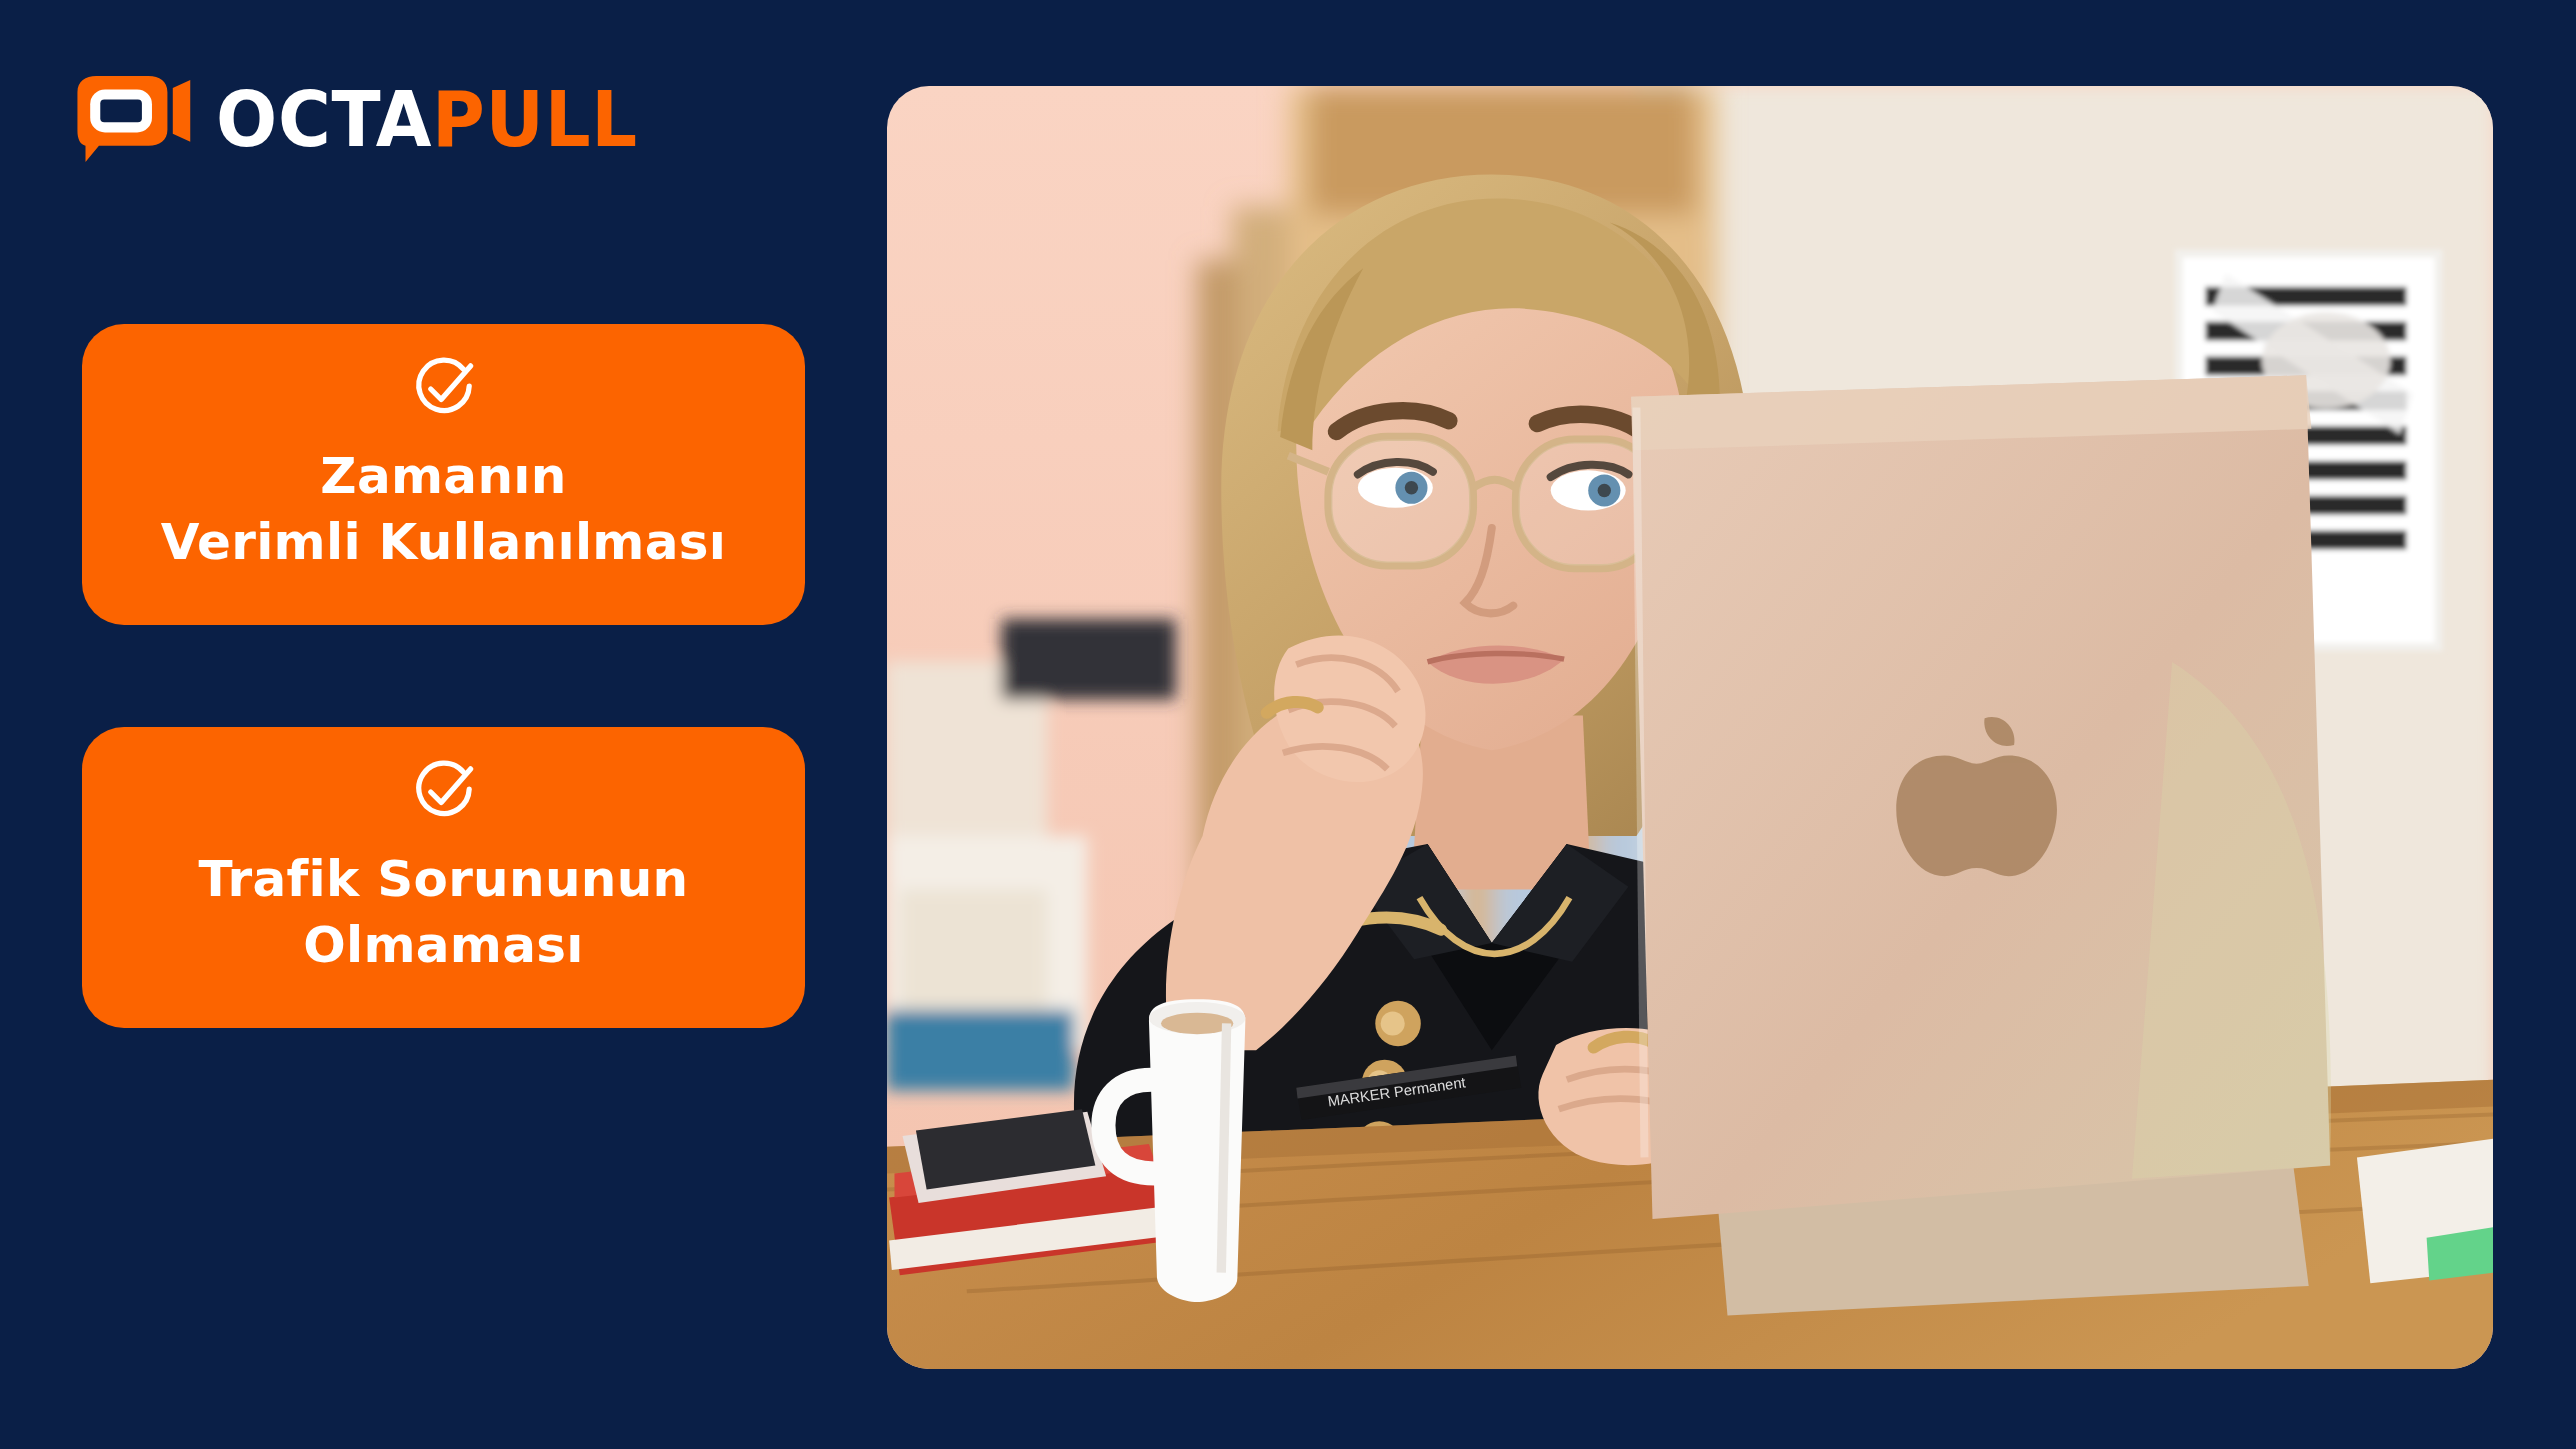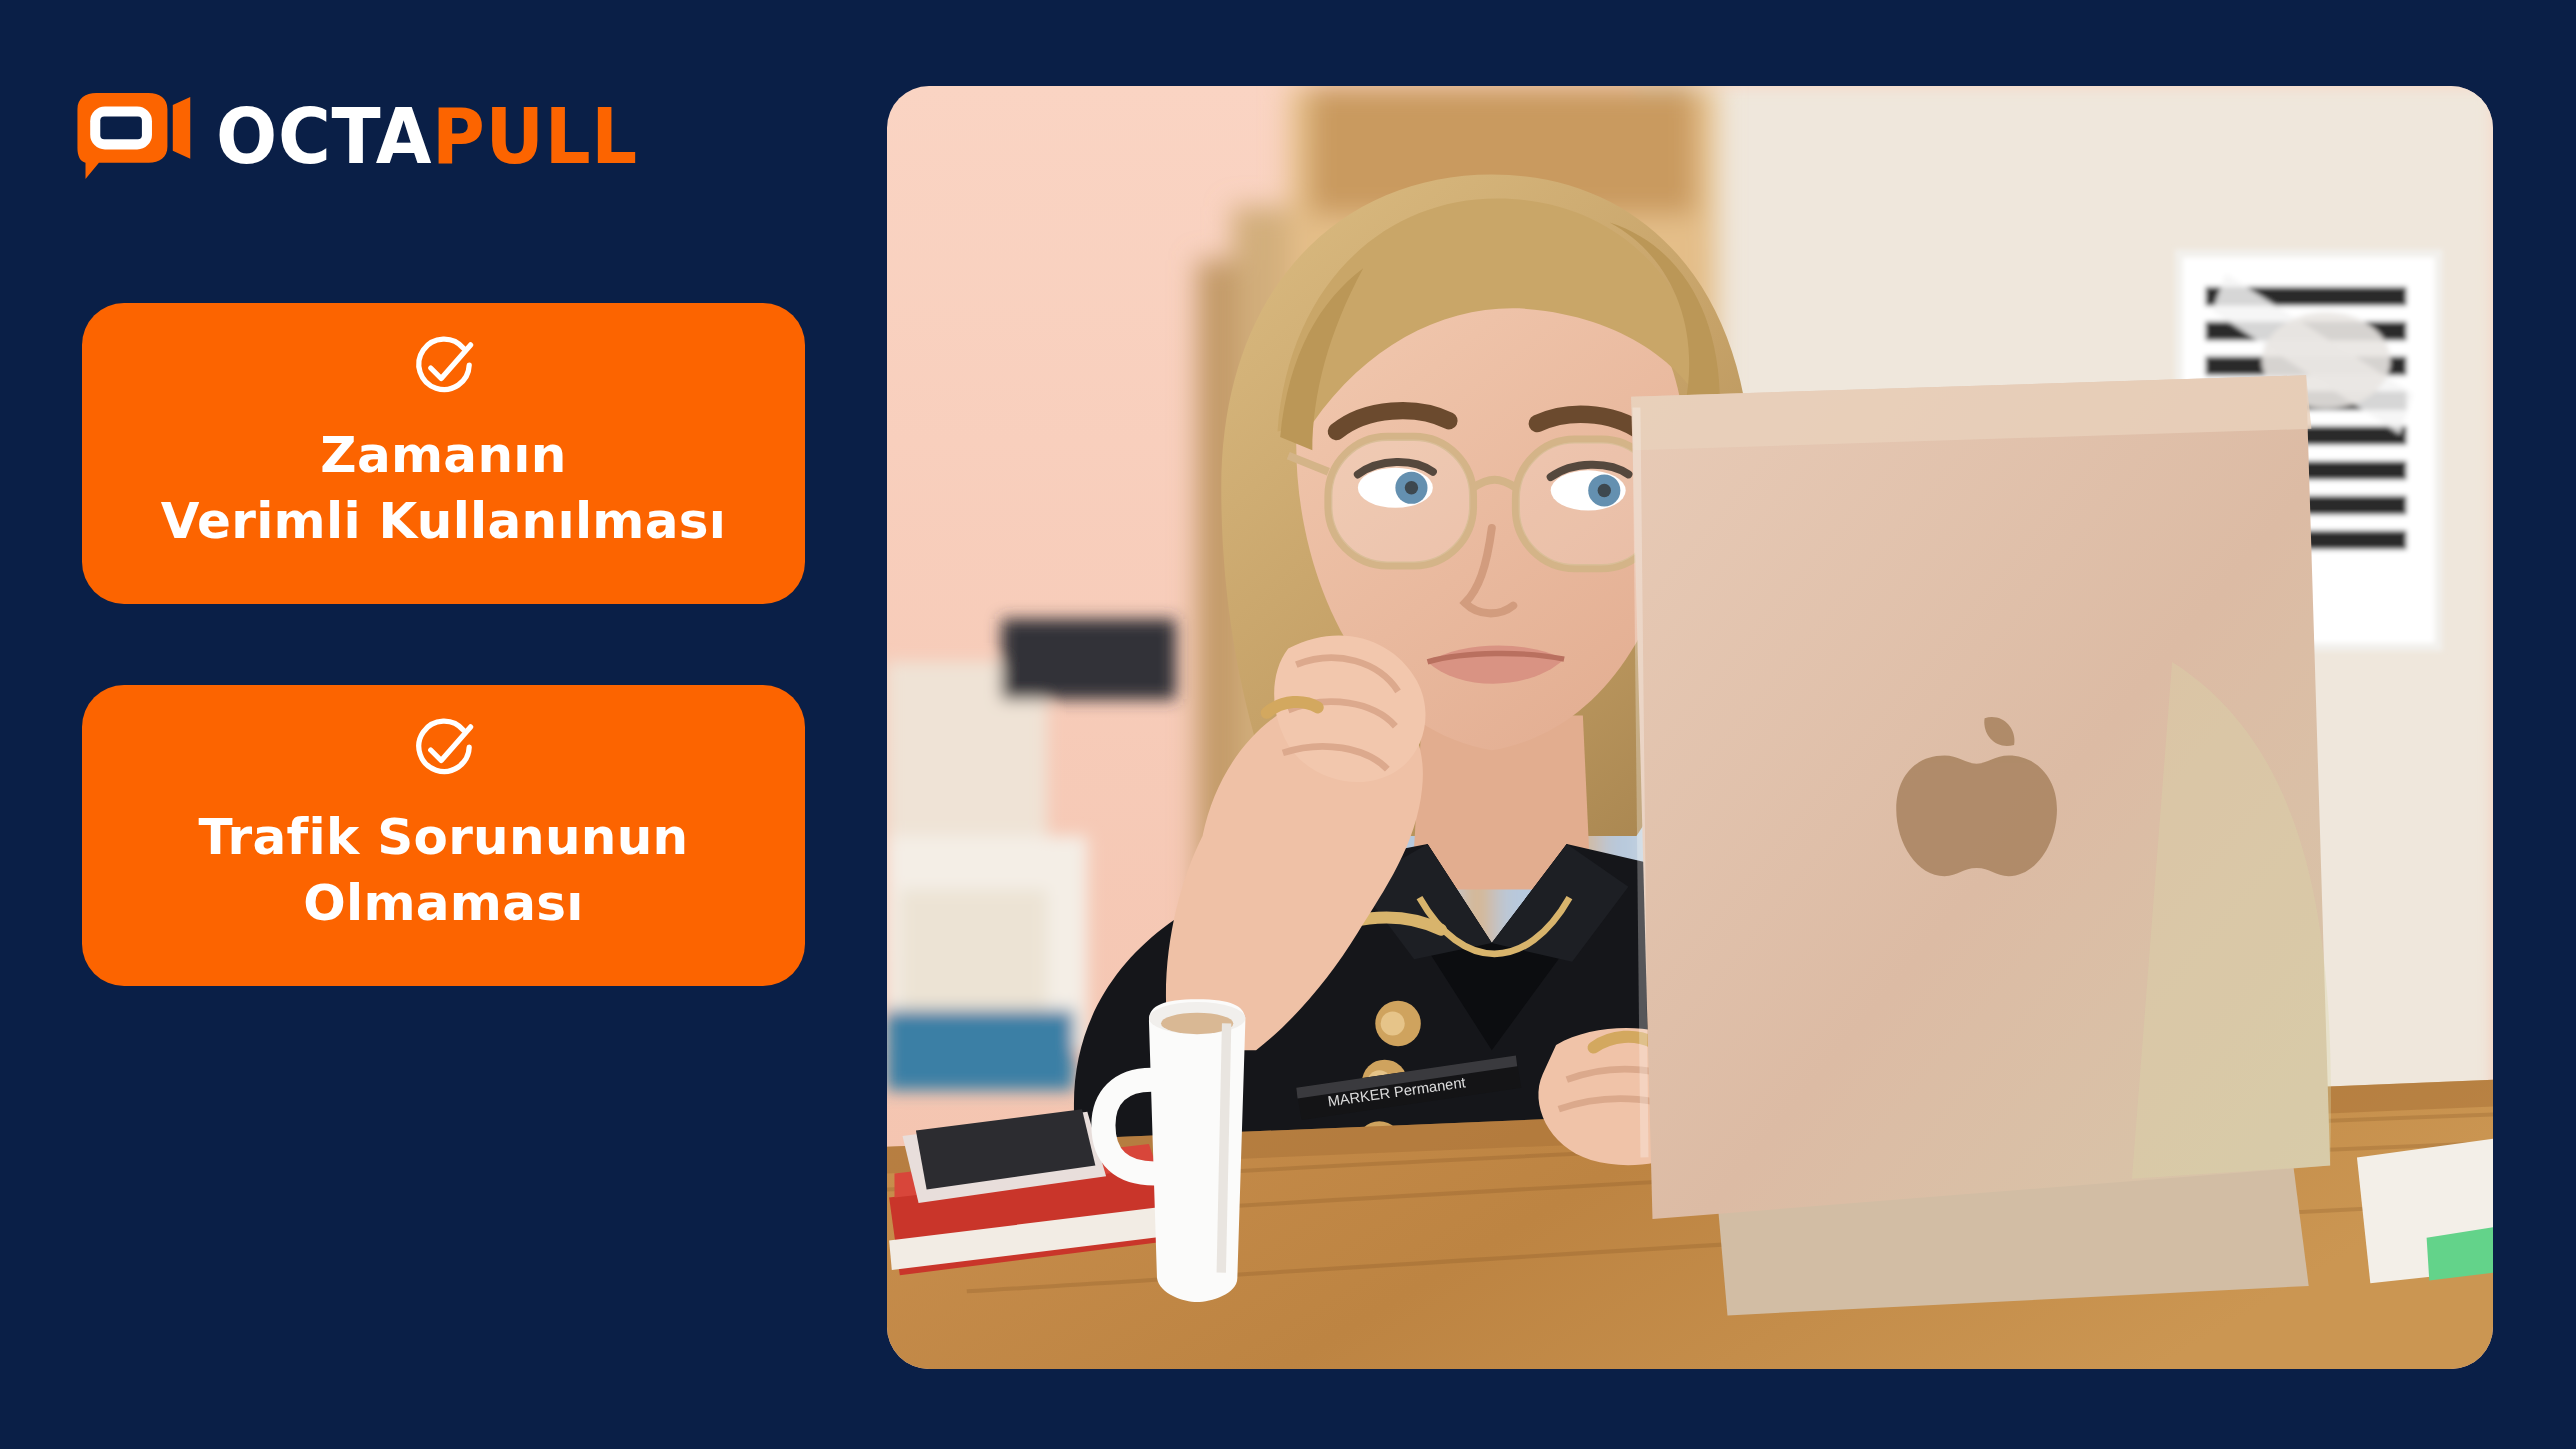--- a/index.html
+++ b/index.html
@@ -19,21 +19,21 @@
     width: 2576px;
     height: 1449px;
     background: #0a1f47;
     overflow: hidden;
   }
 
   
   #logo {
     position: absolute;
     left: 72px;
-    top: 89px;
+    top: 72px;
     display: flex;
     align-items: center;
     gap: 23px;
     height: 94px;
     justify-content: flex-end;
   }
   #logo-mark {
     width: 121px;
     height: 94px;
     flex: 0 0 auto;
@@ -66,20 +66,21 @@
   .card {
     background: #fc6400;
     border-radius: 42px;
     height: 301px;
     box-sizing: border-box;
     padding: 29.5px 27px 24px 27px;
     display: flex;
     flex-direction: column;
     align-items: center;
     justify-content: flex-start;
+    margin-top: 21px;
   }
   .card-icon {
     width: 70px;
     height: 70px;
     display: block;
     margin-bottom: 19px;
     flex: 0 0 auto;
   }
   .card-text {
     color: #ffffff;

